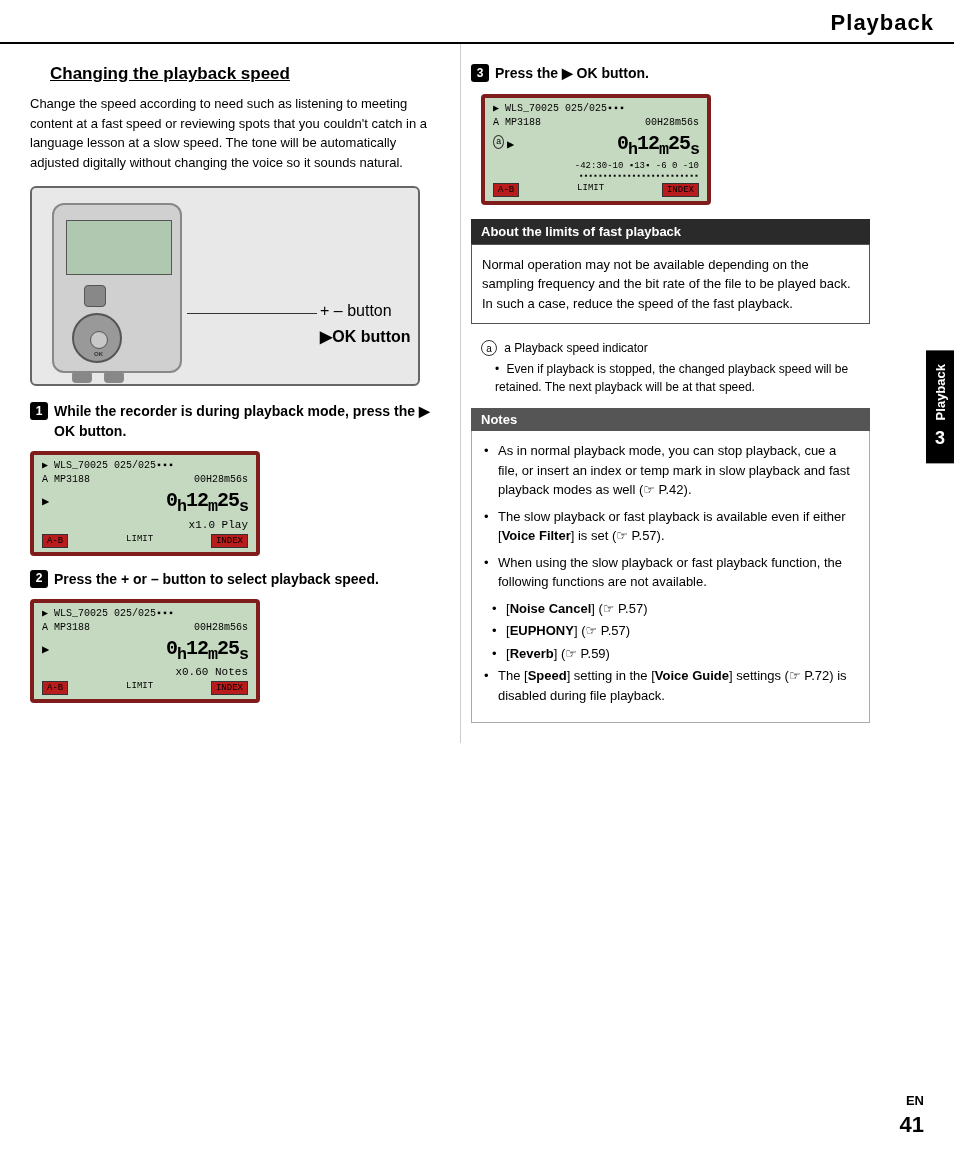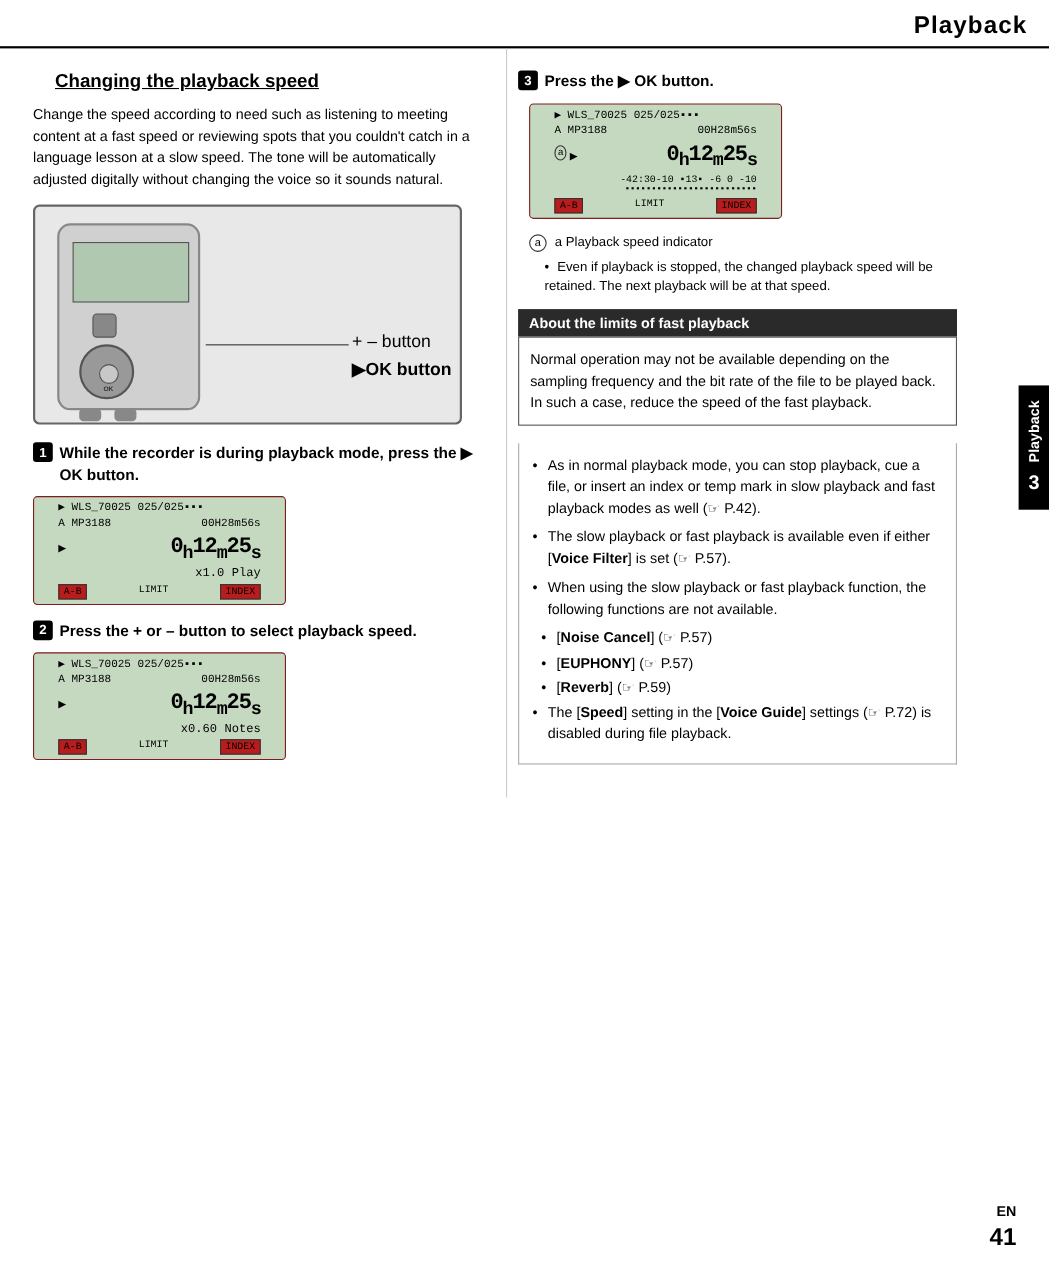--- a/index.html
+++ b/index.html
@@ -205,24 +205,24 @@
       font-weight: bold;
       display: flex;
       align-items: flex-start;
       margin-bottom: 10px;
       line-height: 1.4;
     }
 
     
     .lcd-display {
       width: 230px;
-      border: 1px solid #7f1d1d;
+      border: 4px solid #7f1d1d;
       border-radius: 4px;
       background: #c5d9c0;
-      padding: 4px 22px;
+      padding: 4px 8px;
       font-family: 'Courier New', monospace;
       font-size: 10px;
       margin-bottom: 14px;
       position: relative;
     }
     .lcd-row {
       display: flex;
       justify-content: space-between;
       align-items: center;
       line-height: 1.4;
@@ -449,37 +449,38 @@
         <div style="font-size:9px;">-42:30-10  ▪13▪  -6  0 -10</div>
         <div style="font-size:8px;">▪▪▪▪▪▪▪▪▪▪▪▪▪▪▪▪▪▪▪▪▪▪▪▪▪</div>
       </div>
       <div class="lcd-footer">
         <span class="lcd-footer-box">A-B</span>
         <span>LIMIT</span>
         <span class="lcd-footer-box">INDEX</span>
       </div>
     </div>
 
+    <div style="margin-bottom:16px;">
+      <div class="info-box">About the limits of fast playback</div>
+      <div class="info-box-body">Normal operation may not be available depending on the sampling frequency and the bit rate of the file to be played back. In such a case, reduce the speed of the fast playback.</div>
+    </div>
+
     <div style="margin-bottom:12px; margin-left:10px;">
       <div style="font-size:12px; margin-bottom:4px;">
         <span class="circled">a</span>
         <span>a  Playback speed indicator</span>
       </div>
       <div style="padding-left:14px; font-size:12px; line-height:1.5;">
         <span>•</span>
         <span style="margin-left:4px;">Even if playback is stopped, the changed playback speed will be retained. The next playback will be at that speed.</span>
       </div>
     </div>
 
-    <div style="margin-bottom:16px;">
-      <div class="info-box">About the limits of fast playback</div>
-      <div class="info-box-body">Normal operation may not be available depending on the sampling frequency and the bit rate of the file to be played back. In such a case, reduce the speed of the fast playback.</div>
-    </div>
-
     <div>
+      <div class="notes-box-header">Notes</div>
       <div class="notes-box-body">
         <ul class="notes-list">
           <li>As in normal playback mode, you can stop playback, cue a file, or insert an index or temp mark in slow playback and fast playback modes as well (☞ P.42).</li>
           <li>The slow playback or fast playback is available even if either [<b>Voice Filter</b>] is set (☞ P.57).</li>
           <li>When using the slow playback or fast playback function, the following functions are not available.</li>
           <li class="sub-bullet">[<b>Noise Cancel</b>] (☞ P.57)</li>
           <li class="sub-bullet">[<b>EUPHONY</b>] (☞ P.57)</li>
           <li class="sub-bullet">[<b>Reverb</b>] (☞ P.59)</li>
           <li>The [<b>Speed</b>] setting in the [<b>Voice Guide</b>] settings (☞ P.72) is disabled during file playback.</li>
         </ul>

